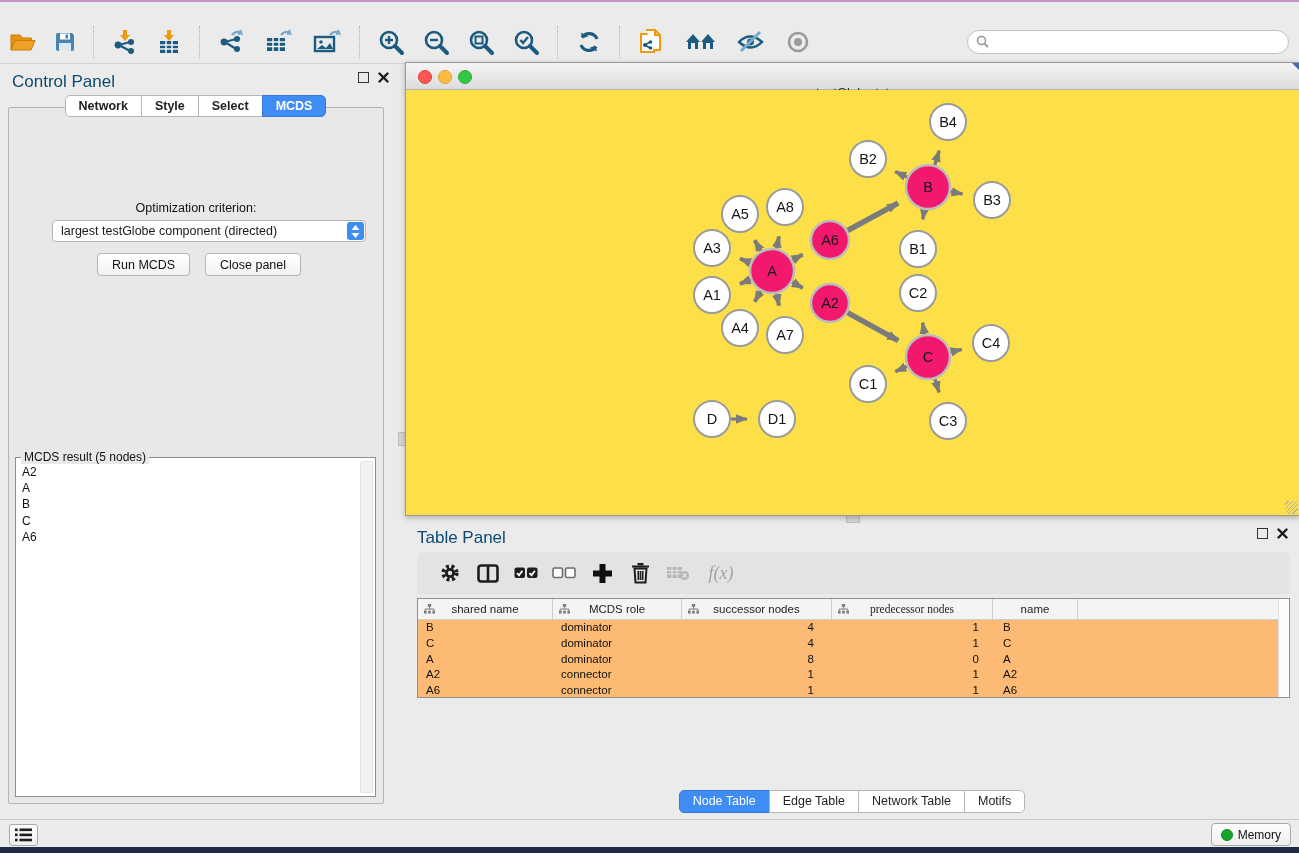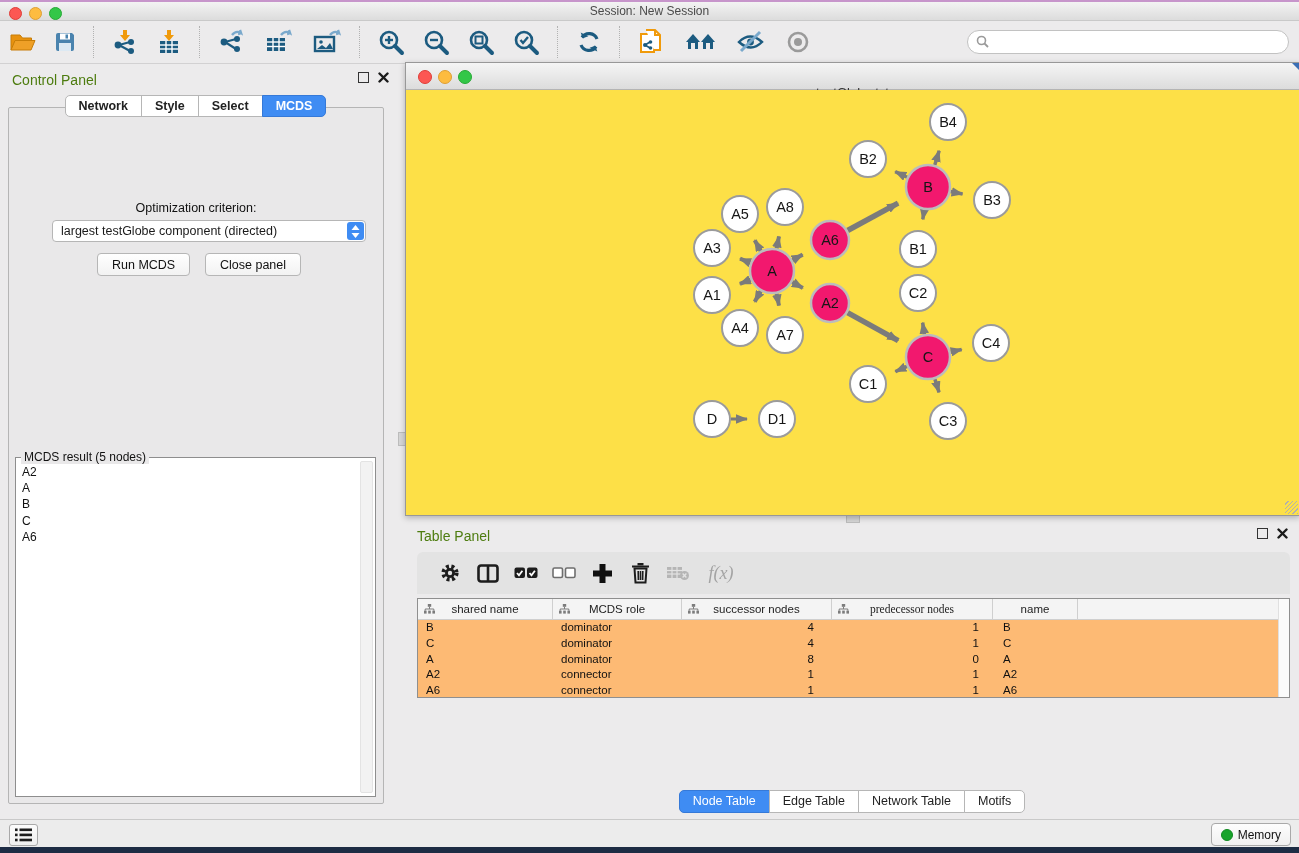--- a/index.html
+++ b/index.html
@@ -18,21 +18,21 @@
   .toolbar{position:absolute;left:0;top:21px;width:100%;height:42px;display:flex;align-items:center;
     background:#ecebec;border-bottom:1px solid #d2d1d2;}
   .tbtn{display:flex;align-items:center;justify-content:center;height:36px;padding:0 9px;cursor:default;}
   .tb-sep{width:1px;height:32px;border-left:1px dotted #b2b2b2;margin:0 8px;}
   .search-wrap{margin-left:auto;margin-right:10px;position:relative;}
   .search-input{width:284px;height:22px;border:1px solid #c2c2c2;border-radius:12px;background:#fff;
     padding:0 10px 0 26px;font-size:12px;outline:none;color:#333;}
   .search-glass{position:absolute;left:9px;top:5px;}
   
   .cpanel{position:absolute;left:0;top:64px;width:391px;height:746px;}
-  .panel-head{position:absolute;left:12px;top:8px;font-size:14px;color:#4d7c0f;}
+  .panel-head{position:absolute;left:12px;top:8px;font-size:17px;color:#0c4a6e;}
   .panel-ctrl{position:absolute;top:8px;display:flex;gap:9px;align-items:center;}
   .float-box{width:9px;height:9px;border:1.5px solid #333;}
   .cp-body{position:absolute;left:8px;top:43px;width:374px;height:695px;
      border:1px solid #b5b5b5;border-radius:2px;background:#e9e8e9;}
   .seg-tabs{position:absolute;left:0;right:0;display:flex;justify-content:center;z-index:5;}
   .cp-tabs{top:31px;}
   .seg{height:20px;line-height:20px;padding:0 13px;background:#fff;border:1px solid #b6b6b6;
        font-size:12.5px;font-weight:bold;color:#222;margin-left:-1px;cursor:default;}
   .seg:first-child{border-radius:5px 0 0 5px;margin-left:0;}
   .seg:last-child{border-radius:0 5px 5px 0;}
@@ -98,26 +98,20 @@
   .mem-dot{width:10px;height:10px;border-radius:50%;background:#18a42c;border:1px solid #0f8a20;}
   .wallpaper{position:absolute;left:0;top:847px;width:100%;height:6px;background:#1d2c44;}
   .gap-handle{position:absolute;width:7px;height:12px;background:#d6d6d6;border:1px solid #bdbdbd;}
 </style>
 </head>
 <body>
 
 <div id="app">
   <div class="purple-strip"></div>
 
-  <div class="titlebar">
-    <span class="tl red"></span>
-    <span class="tl yellow"></span>
-    <span class="tl green"></span>
-    <div class="title">Session: New Session</div>
-  </div>
 
   <div class="toolbar">
     <span class="tbtn">
       <svg width="27" height="22" viewBox="0 0 27 22">
         <path d="M2 19 V4 h9 l2.5 3 h9 v3" fill="#e8920f" stroke="#c77d08" stroke-width="1"></path>
         <path d="M2 19 L6 9.5 h20 L22 19 z" fill="#efa027" stroke="#c77d08" stroke-width="1"></path>
       </svg>
     </span>
     <span class="tbtn">
       <svg width="22" height="22" viewBox="0 0 22 22">

